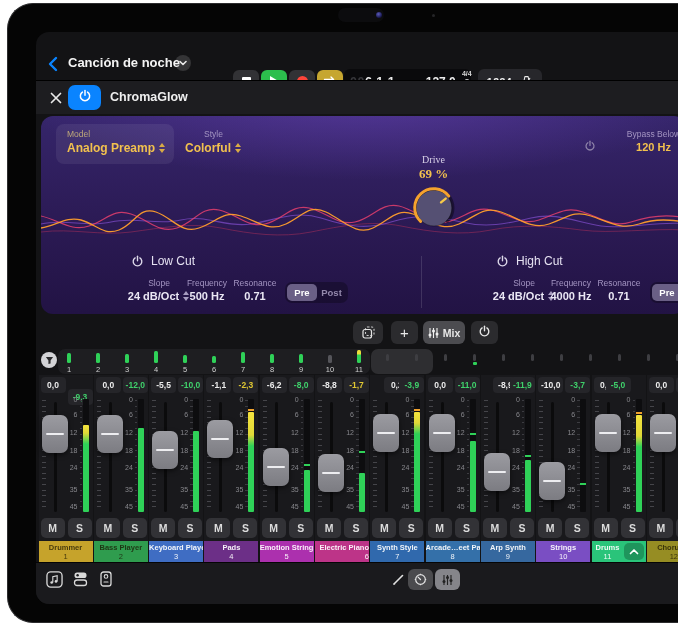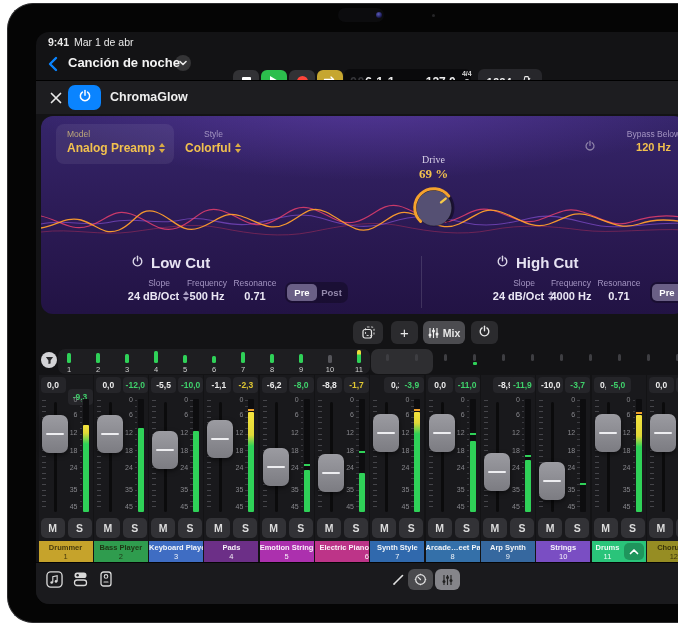--- a/index.html
+++ b/index.html
@@ -60,21 +60,21 @@
   .goldlbl{color:#bda77a;}
   .goldval{font-size:12px;font-weight:700;color:#f2c14e;white-space:nowrap;}
   .whtval{font-size:11px;font-weight:700;color:#eae7f4;white-space:nowrap;text-align:center;}
   .modelbox{position:absolute;left:15px;top:8px;width:118px;height:40px;border-radius:8px;background:rgba(255,255,255,0.07);}
   .stp{display:inline-block;width:7px;height:10px;position:relative;margin-left:4px;vertical-align:-1px;}
   .stp i{position:absolute;left:0;width:0;height:0;border-left:3.5px solid transparent;border-right:3.5px solid transparent;}
   .stp .u{top:0;border-bottom:4px solid currentColor;}
   .stp .d{bottom:0;border-top:4px solid currentColor;}
   .wave{position:absolute;left:0;top:50px;width:645px;height:110px;}
   .drivewrap{position:absolute;left:345px;top:38px;width:95px;text-align:center;font-family:Liberation Serif, serif;}
-  .cutsec .title{font-size:15px;font-weight:700;color:#e6e2f2;}
+  .cutsec .title{font-size:12px;font-weight:400;color:#e6e2f2;}
   .seg{position:absolute;width:63px;height:21px;border-radius:7px;background:rgba(0,0,0,0.28);display:flex;align-items:center;padding:2px;box-sizing:border-box;}
   .seg .on{width:30px;height:17px;border-radius:5px;background:#6a5f86;color:#fff;font-size:9.5px;font-weight:700;display:flex;align-items:center;justify-content:center;}
   .seg .off{flex:1;color:#9388ab;font-size:9.5px;font-weight:700;display:flex;align-items:center;justify-content:center;}
   .vdiv{position:absolute;left:380px;top:140px;width:1px;height:52px;background:rgba(255,255,255,0.13);}
   
   .mixbar{position:absolute;left:0;top:287px;width:650px;height:28px;}
   .mbtn{position:absolute;top:2px;height:23px;border-radius:6px;background:#2b2b2e;display:flex;align-items:center;justify-content:center;gap:4px;color:#e8e8e8;}
   .mbtn.sel{background:#4c4c50;}
   .plus{font-size:15px;font-weight:400;color:#e8e8e8;line-height:0;}
   .mixtxt{font-size:10.5px;font-weight:700;}
@@ -119,24 +119,20 @@
 <body>
 
 <div class="stage">
   <div class="device">
     <div class="cam-pill"></div>
     <div class="cam-lens"></div>
     <div class="cam-dot"></div>
 
     <div class="screen">
 
-      <div class="status">
-        <span class="t">9:41</span>
-        <span class="d">Mar 1 de abr</span>
-      </div>
 
       <div class="titlerow">
         <div class="backbtn">
           <svg width="10" height="16" viewBox="0 0 10 16">
               <polyline points="8,2 2,8 8,14" fill="none" stroke="#0a84ff" stroke-width="2.4" stroke-linecap="round" stroke-linejoin="round"></polyline>
             </svg>
         </div>
         <div class="songtitle">Canción de noche</div>
         <div class="disclose">
           <svg width="8" height="6" viewBox="0 0 8 6">

